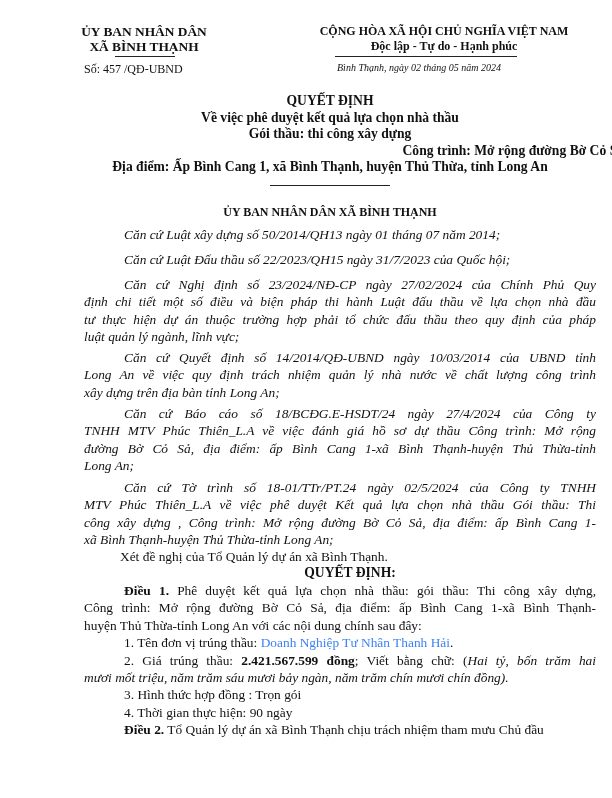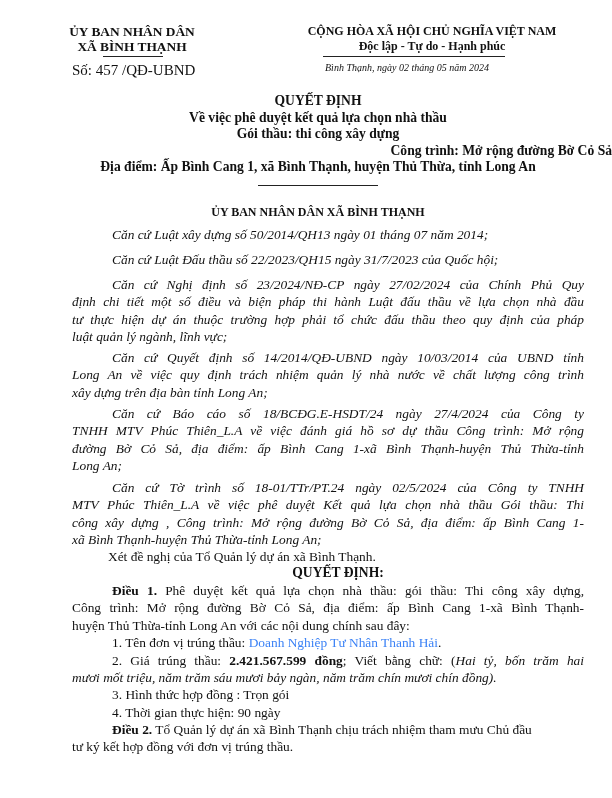--- a/index.html
+++ b/index.html
@@ -1,21 +1,21 @@
 <!DOCTYPE html>
 <html><head>
 <meta charset="utf-8">
 <style>
   html, body { margin: 0; padding: 0; background: #ffffff; }
   body {
     width: 612px; height: 798px; overflow: hidden; position: relative;
     font-family: "Liberation Serif", "DejaVu Serif", serif;
     color: #111; font-size: 13.4px;
   }
-  .page { position: absolute; left: 0; top: 0; width: 532px; height: 798px; border-radius: 13px; }
+  .page { position: absolute; left: 12px; top: 0; width: 532px; height: 798px; border-radius: 13px; }
   .abs { position: absolute; white-space: nowrap; }
   .b { font-weight: bold; }
   .i { font-style: italic; }
   .center { text-align: center; }
   .hr { position: absolute; height: 1px; background: #222; }
   .para { position: absolute; left: 72px; width: 512px; line-height: 17.4px; text-align: justify; }
   .line { display: block; white-space: nowrap; }
   .just { text-align: justify; text-align-last: justify; display: block; }
   .indent { padding-left: 40px; }
   .red { color: #3b82f6; }
@@ -23,21 +23,21 @@
 </head>
 <body>
 
 <div class="page">
 
   <div class="abs b center" style="left:62px; top:24px; width:140px; font-size:13.4px; line-height:15px;">
     <span class="line">ỦY BAN NHÂN DÂN</span>
     <span class="line">XÃ BÌNH THẠNH</span>
   </div>
   <div class="hr" style="left:103px; top:56px; width:60px;"></div>
-  <div class="abs" style="left:72px; top:62px; font-size:15px;">Số: 457   /QĐ-UBND</div>
+  <div class="abs" style="left:72px; top:62px; font-size:12px;">Số: 457   /QĐ-UBND</div>
 
   <div class="abs b center" style="left:262px; top:24px; width:340px; font-size:12px; line-height:15px;">
     <span class="line">CỘNG HÒA XÃ HỘI CHỦ NGHĨA VIỆT NAM</span>
     <span class="line">Độc lập - Tự do - Hạnh phúc</span>
   </div>
   <div class="hr" style="left:323px; top:56px; width:182px;"></div>
   <div class="abs i" style="left:325px; top:62px; font-size:10px;">Bình Thạnh,  ngày  02 tháng 05 năm 2024</div>
 
   <div class="abs b center" style="left:0; top:93px; width:612px; font-size:13.6px; line-height:16.6px;">
     <span class="line" style="padding-left:24px;">QUYẾT ĐỊNH</span>
@@ -92,16 +92,15 @@
     <span class="line">huyện Thủ Thừa-tỉnh Long An với các nội dung chính sau đây:</span>
     <span class="line indent"><span>1. Tên đơn vị trúng thầu: </span><span class="red">Doanh Nghiệp Tư Nhân Thanh Hải</span><span>.</span></span>
     <span class="just indent"><span>2. Giá trúng thầu: </span><b>2.421.567.599 đồng</b><span>; Viết bằng chữ: (</span><i>Hai tỷ, bốn trăm hai</i></span>
     <span class="line i">mươi mốt triệu, năm trăm sáu mươi bảy ngàn, năm trăm chín mươi chín đồng).</span>
     <span class="line indent">3.  Hình thức hợp đồng : Trọn gói</span>
     <span class="line indent">4.  Thời gian thực hiện: 90 ngày</span>
   </div>
 
   <div class="para" style="top:721px;">
     <span class="line indent"><b>Điều 2.</b><span> Tổ Quản lý dự án xã Bình Thạnh chịu trách nhiệm tham mưu Chủ đầu</span></span>
-    <span class="line">tư ký kết hợp đồng với đơn vị trúng thầu.</span>
   </div>
 
 </div>
 
 </body></html>

